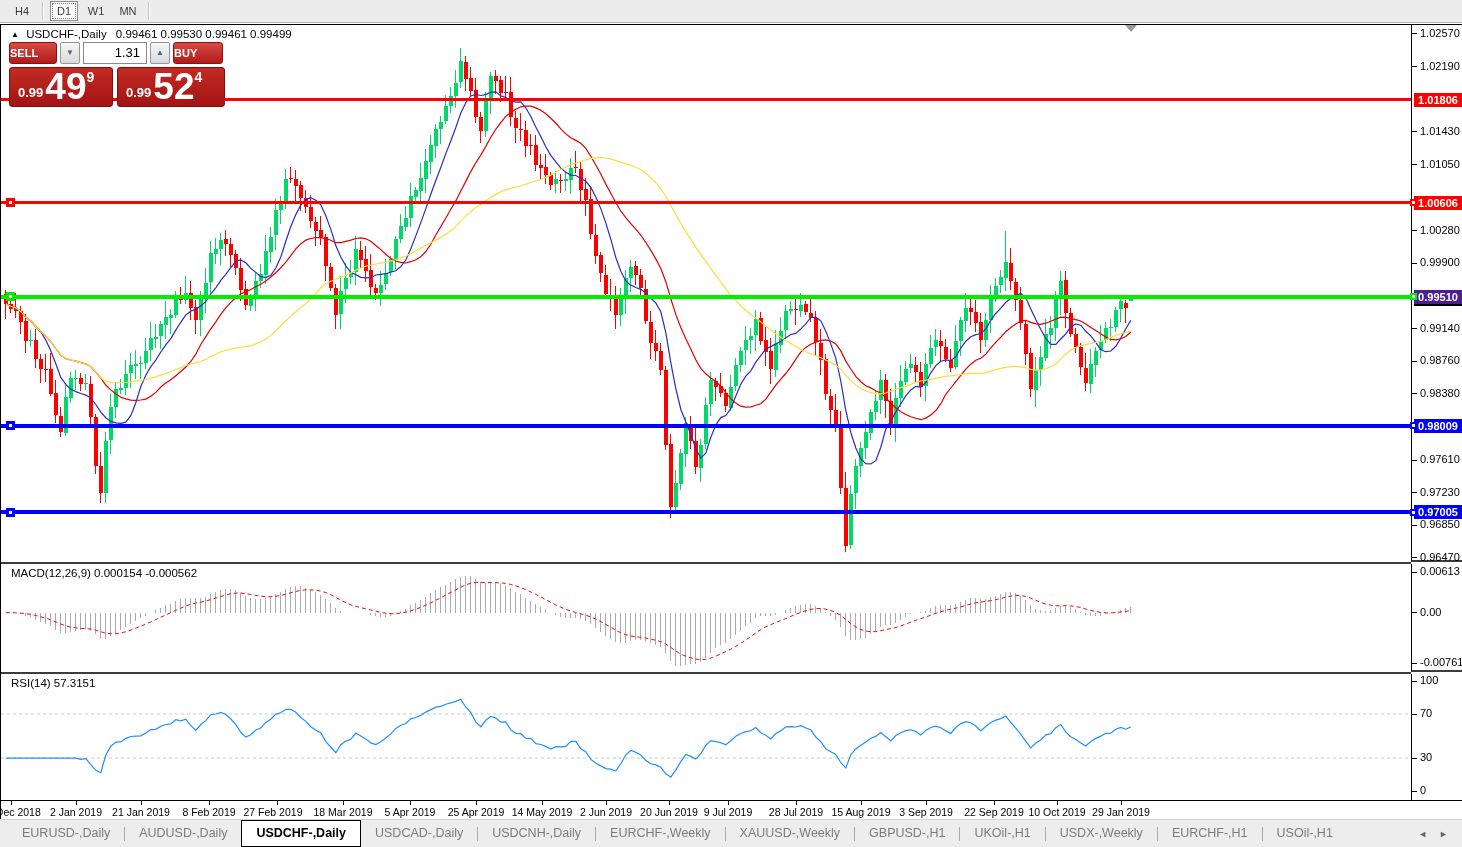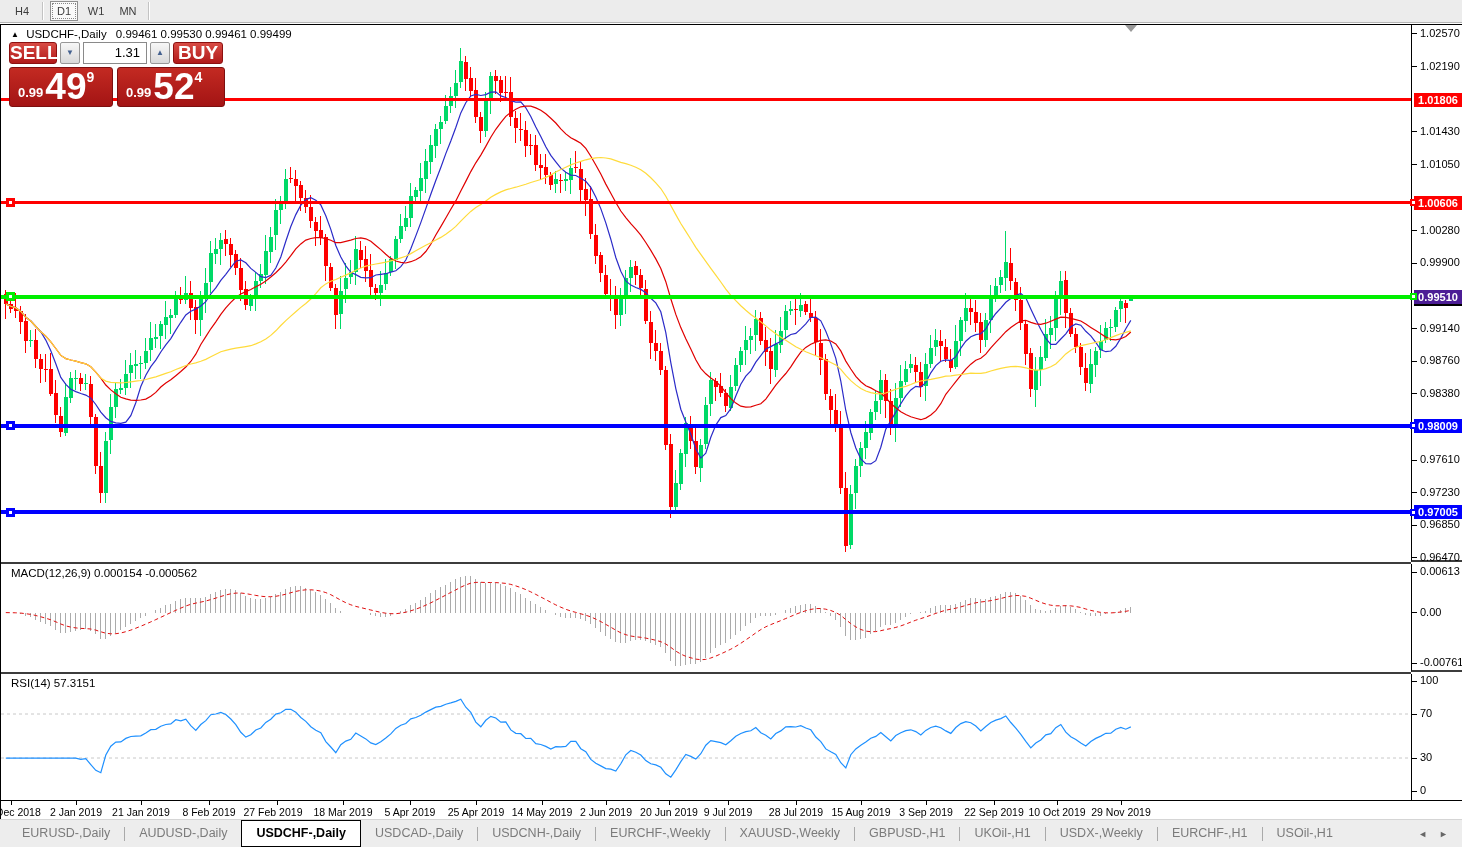--- a/index.html
+++ b/index.html
@@ -24,21 +24,21 @@
          color:#fff;text-align:center;padding:0 2px;z-index:3;}
   .badge-nub{position:absolute;left:-2px;width:7px;height:7px;z-index:4;}
   .badge-nub i{position:absolute;left:2px;top:2px;width:3px;height:3px;background:#fff;display:block;}
   .pane-title{position:absolute;top:3px;left:10px;font-size:11.5px;color:#000;z-index:5;white-space:nowrap;}
   #shift-marker{position:absolute;top:0;width:0;height:0;border-left:6px solid transparent;
                 border-right:6px solid transparent;border-top:7px solid #9a9a9a;z-index:4;}
   
   #octw{position:absolute;top:17px;left:8px;z-index:6;}
   #octw .row1{display:flex;gap:3px;height:22px;}
   .oct-btn{background:linear-gradient(#d84b44,#b11a1a);border:1px solid #8d1010;border-radius:3px;color:#fff;
-           font-size:19px;font-weight:bold;text-align:center;line-height:20px;box-sizing:border-box;}
+           font-size:11px;font-weight:bold;text-align:left;line-height:20px;box-sizing:border-box;}
   #sell-btn{width:48px;} #buy-btn{width:50px;}
   .spin-btn{width:20px;background:linear-gradient(#f7f7f7,#d9d9d9);border:1px solid #979797;border-radius:2px;
             color:#44618f;font-size:8px;text-align:center;line-height:20px;box-sizing:border-box;}
   #vol-field{width:64px;background:#fff;border:1px solid #8a8a8a;font-size:13px;color:#000;text-align:right;
              padding:0 6px 0 0;line-height:20px;box-sizing:border-box;font-family:"Liberation Sans",sans-serif;}
   #octw .row2{display:flex;gap:4px;margin-top:3px;}
   .price-box{height:40px;background:linear-gradient(#c42а22,#a31414);border:1px solid #7d0f0f;border-radius:3px;
              color:#fff;display:flex;align-items:flex-end;padding:0 6px 3px 8px;box-sizing:border-box;}
   .price-box{background:linear-gradient(#c32a22,#a31414);}
   #sell-box{width:104px;} #buy-box{width:108px;}
@@ -910,21 +910,21 @@
         <div class="date-label" style="left: 795px;">28 Jul 2019</div>
         <div class="date-tick" style="left: 860px;"></div>
         <div class="date-label" style="left: 860px;">15 Aug 2019</div>
         <div class="date-tick" style="left: 925px;"></div>
         <div class="date-label" style="left: 925px;">3 Sep 2019</div>
         <div class="date-tick" style="left: 993px;"></div>
         <div class="date-label" style="left: 993px;">22 Sep 2019</div>
         <div class="date-tick" style="left: 1056px;"></div>
         <div class="date-label" style="left: 1056px;">10 Oct 2019</div>
         <div class="date-tick" style="left: 1120px;"></div>
-        <div class="date-label" style="left: 1120px;">29 Nov 2019</div>
+        <div class="date-label" style="left: 1120px;">29 Jan 2019</div>
       </div>
   </div>
 
   <div id="tabs">
       <div class="tab">EURUSD-,Daily</div>
       <div class="tab-sep"></div>
       <div class="tab">AUDUSD-,Daily</div>
       <div class="tab active">USDCHF-,Daily</div>
       <div class="tab">USDCAD-,Daily</div>
       <div class="tab-sep"></div>

